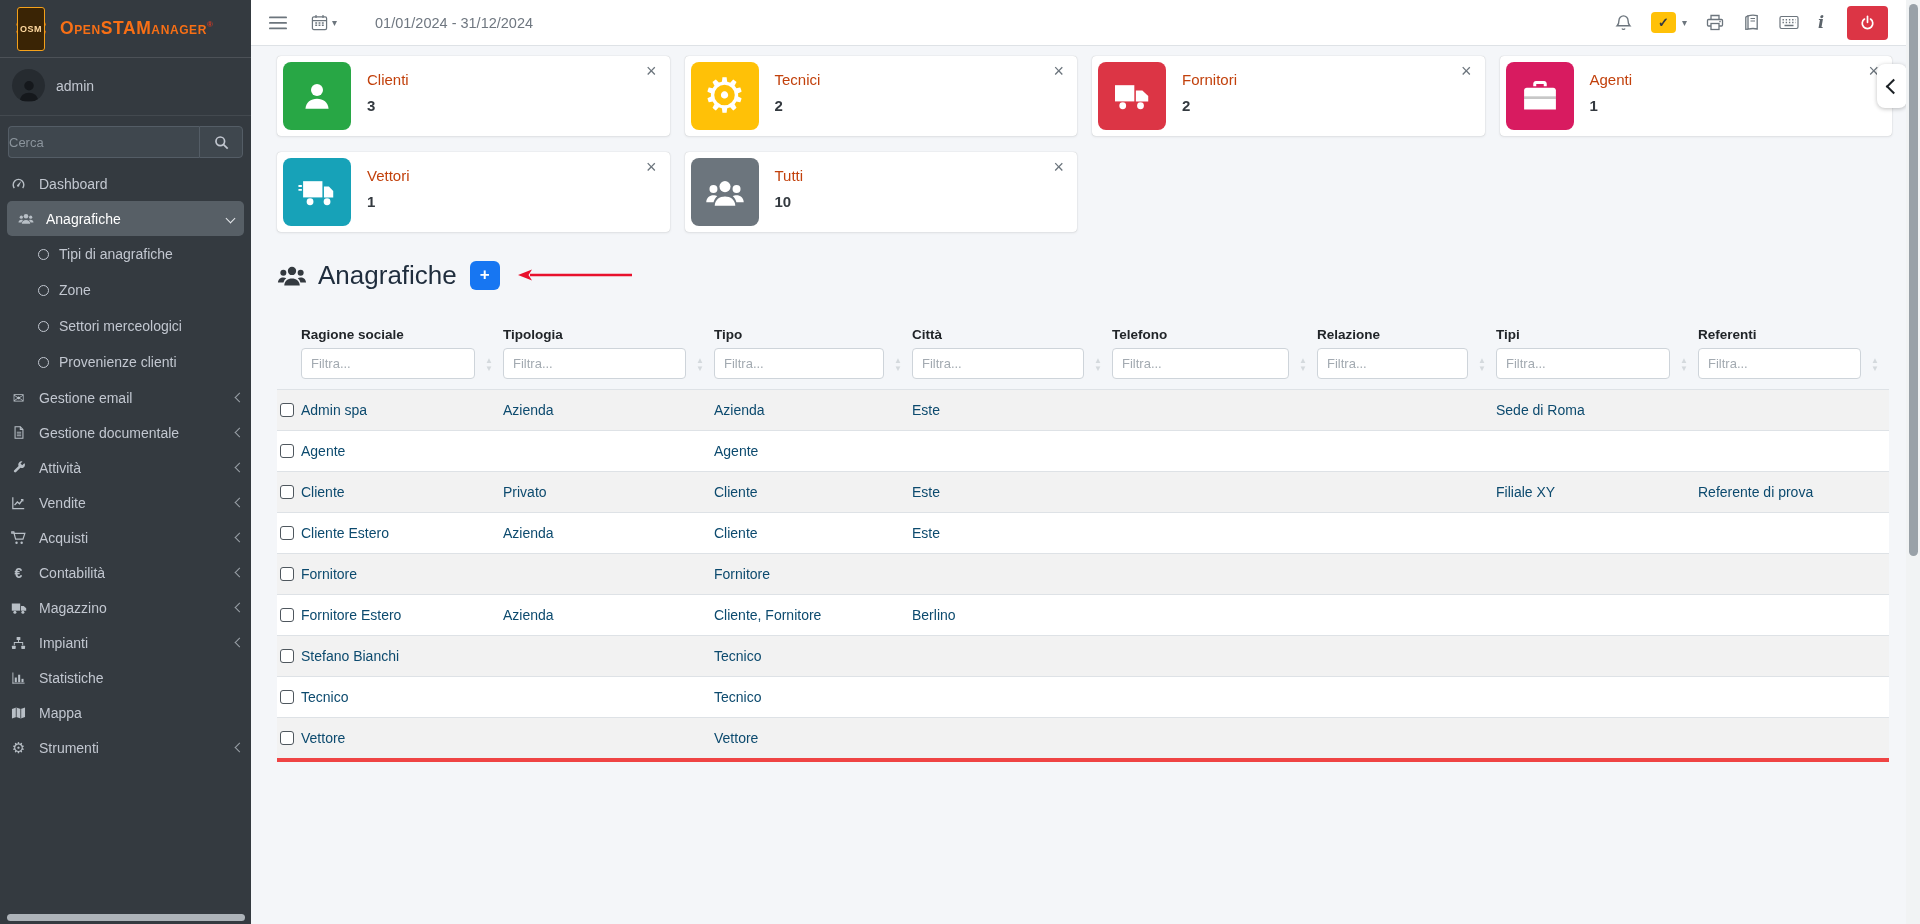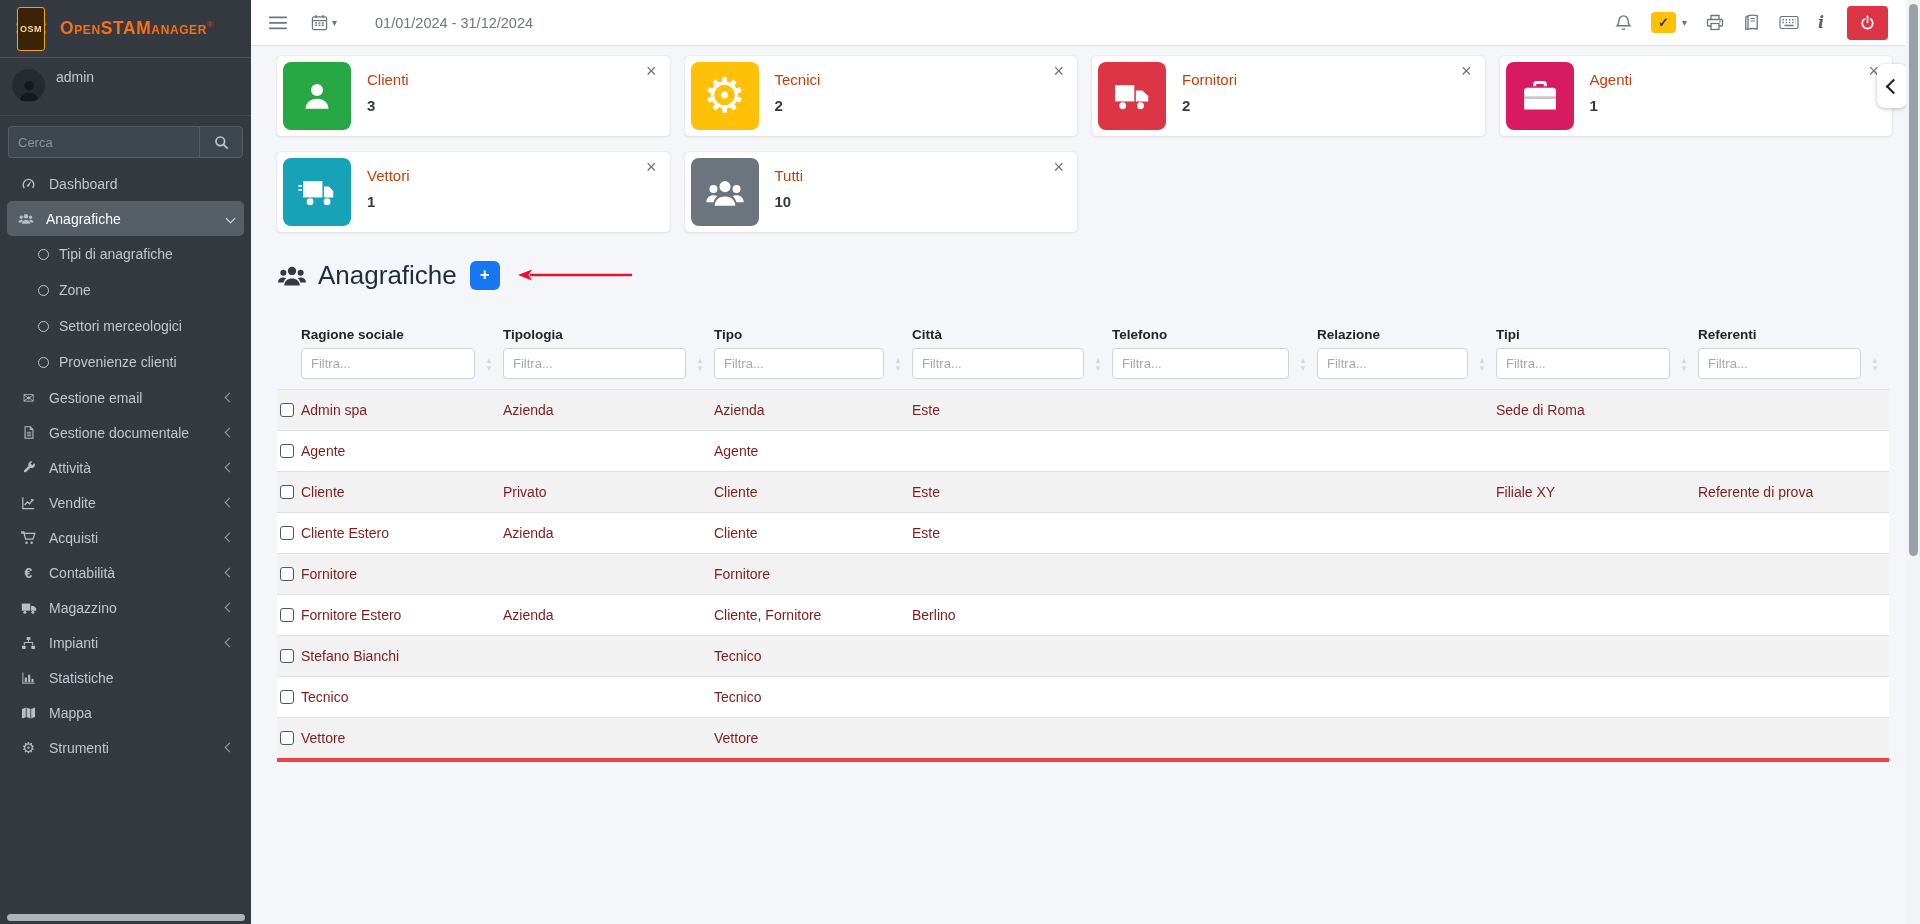--- a/index.html
+++ b/index.html
@@ -17,35 +17,35 @@
          border-bottom:1px solid rgba(255,255,255,.12)}
   .gear-logo{position:relative;width:44px;height:44px;display:flex;align-items:center;justify-content:center}
   .gear-logo .g{font-size:42px;line-height:44px;color:#e8820e;
       background:linear-gradient(160deg,#f6a21b,#d95b10);-webkit-background-clip:text;background-clip:text;-webkit-text-fill-color:transparent}
   .gear-logo .osm{position:absolute;left:50%;top:52%;transform:translate(-50%,-50%);
       font-size:9px;font-weight:bold;color:#ffd9a0;background:#3a2405;border:1px solid #f6a21b;
       border-radius:3px;padding:16px 2px;letter-spacing:.5px}
   .brand-name{color:#f86f15;font-size:17.5px;font-weight:bold;font-variant:small-caps;letter-spacing:.6px;white-space:nowrap}
   .brand-reg{color:#e23b23;font-size:8px;vertical-align:super}
 
-  .user-panel{display:flex;align-items:flex-start;gap:11px;padding:11px 10px 13px 12px;
+  .user-panel{display:flex;align-items:center;gap:11px;padding:11px 10px 13px 12px;
               border-bottom:1px solid rgba(255,255,255,.08)}
   .avatar{width:33px;height:33px;border-radius:50%;background:#262b30;display:flex;align-items:end;justify-content:center;overflow:hidden}
   .user-name{color:#c2c7d0;font-size:14px}
 
   .search-row{display:flex;margin:10px 8px 6px 8px;height:32px;box-sizing:border-box}
   .s-in{flex:1;min-width:0;background:#3f474e;border:1px solid #545d66;border-right:none;
-        border-radius:4px 0 0 4px;color:#14b8a6;font-size:13px;padding:0 9px;outline:none;
+        border-radius:4px 0 0 4px;color:#14b8a6;font-size:13px;padding:0 0;outline:none;
         font-family:"Liberation Sans",sans-serif}
   .s-in::placeholder{color:#8b949c}
   .s-btn{width:42px;background:#3f474e;border:1px solid #545d66;border-radius:0 4px 4px 0;
          display:flex;align-items:center;justify-content:center;cursor:pointer}
 
   .nav{margin-top:8px}
-  .nav-item{height:35px;display:flex;align-items:center;gap:10px;padding:0 18px;
+  .nav-item{height:35px;display:flex;align-items:center;gap:10px;padding:0 8px;
             color:#c2c7d0;font-size:14px;cursor:pointer}
   .nav-item .ico{width:21px;display:flex;justify-content:center;align-items:center;color:#b8bfc6}
   .nav-item.active{background:#575f66;border-radius:5px;margin:0 7px;padding:0 10px 0 8px;color:#fff}
   .chev{width:6px;height:6px;border-left:1.4px solid #9aa0a6;border-bottom:1.4px solid #9aa0a6;margin-left:auto}
   .chev.left{transform:rotate(45deg)}
   .chev.down{transform:rotate(-45deg);border-color:#e6e9ec}
   .subnav .nav-item{height:36px;padding-left:38px}
   .circ{width:11px;height:11px;border:1.6px solid #c2c7d0;border-radius:50%;box-sizing:border-box}
   .euro-ic{font-size:14px;font-weight:bold;line-height:1}
   .gear-ic{font-size:15px;line-height:1}
@@ -96,21 +96,21 @@
   .grid-row{display:grid;grid-template-columns:24px 202px 211px 198px 200px 205px 179px 202px 191px;align-items:center}
   .thead{align-items:start;padding-bottom:10px}
   .th{position:relative;padding-right:28px}
   .th-label{font-size:13.5px;font-weight:bold;color:#212529;margin-bottom:6px}
   .th input{width:100%;height:31px;box-sizing:border-box;border:1px solid #ced4da;border-radius:4px;
             background:#fff;padding:0 9px;font-size:13px;color:#495057;outline:none;
             font-family:"Liberation Sans",sans-serif}
   .th input::placeholder{color:#a3aab1}
   .sorters{position:absolute;right:10px;top:30px;display:flex;flex-direction:column;gap:1px;
            font-size:8px;line-height:7px;color:#d4d9dd;cursor:pointer}
-  .trow{height:40px;border-top:1px solid #dee2e6;font-size:14px;color:#7f1d1d;background:#fff}
+  .trow{height:40px;border-top:1px solid #dee2e6;font-size:14px;color:#0c4a6e;background:#fff}
   .trow:nth-of-type(odd){background:#f2f2f2}
   .trow:last-child{border-bottom:4px solid #ef4444}
   .cbx{width:14px;height:14px;border:1px solid #4f575e;border-radius:3px;background:#fff;
        margin-left:3px;cursor:pointer;box-sizing:border-box}
   .cell{overflow:hidden;white-space:nowrap;text-overflow:ellipsis;padding-right:8px}
 </style>
 </head>
 <body>
 
 <div class="sidebar">

